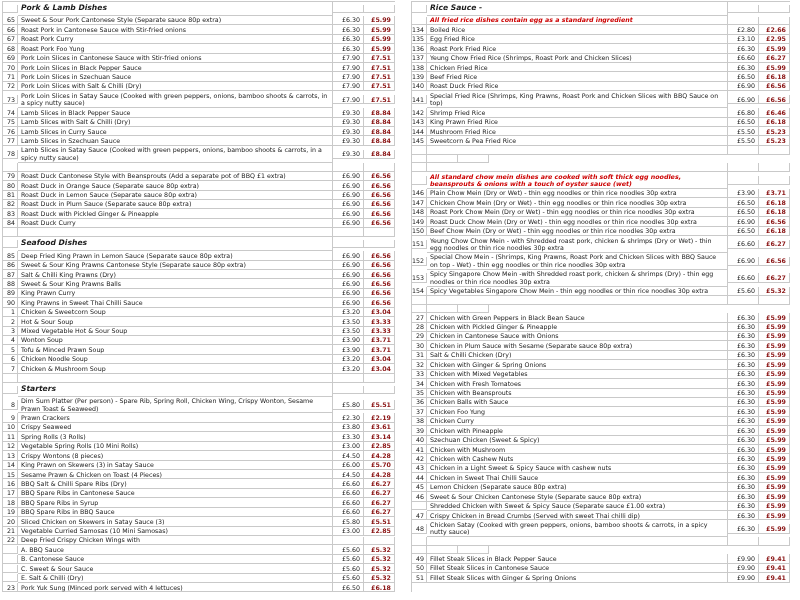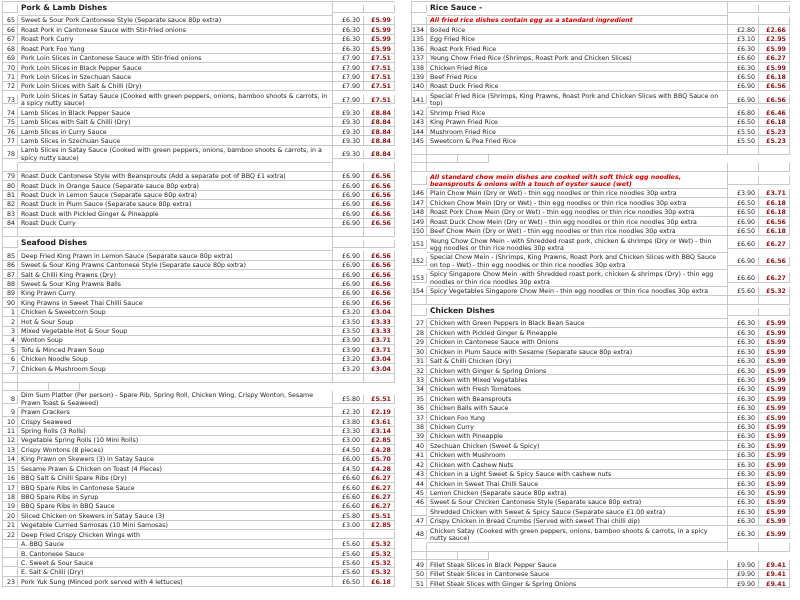--- a/index.html
+++ b/index.html
@@ -12,21 +12,21 @@
   .menu-table{background:#fff;}
   .col-left{width:392px;flex:none;}
   .col-right{width:378px;flex:none;}
   .menu-table{border-top:1px solid #c9c9c9;border-left:1px solid #c9c9c9;}
   .row{display:flex;align-items:center;}
   .cell{border-right:1px solid #c9c9c9;border-bottom:1px solid #c9c9c9;min-height:8.2px;display:flex;align-items:center;box-sizing:border-box;}
   .c-num{width:15px;justify-content:flex-end;padding:0.5px 2px 0.5px 1px;}
   .c-name{flex:1;padding:0.5px 3px;}
   .c-p1{width:31px;justify-content:flex-end;padding:0.5px 3px;color:#222;}
   .c-p2{width:31px;justify-content:flex-end;padding:0.5px 3px;font-weight:bold;color:#8b1616;}
-  .row-header .c-name{font-weight:bold;font-size:7.6px;padding:2px 3px;}
+  .row-header .c-name{font-weight:bold;font-size:7.6px;padding:2px 3px;font-style:italic;}
   .row-note .c-name{font-weight:bold;font-style:italic;color:#cc0000;}
   .row-spacer .cell{min-height:9px;}
 </style>
 </head>
 <body>
 
 <div class="page">
   <div class="menu-table col-left">
       <div class="row row-header">
         <div class="cell c-num"></div>
@@ -251,20 +251,21 @@
         <div class="cell c-p2">£3.04</div>
       </div>
       <div class="row row-spacer">
         <div class="cell c-num"></div>
         <div class="cell c-name"></div>
         <div class="cell c-p1"></div>
         <div class="cell c-p2"></div>
       </div>
       <div class="row row-header">
         <div class="cell c-num"></div>
+        <div class="cell c-name">Starters</div>
         <div class="cell c-p1"></div>
         <div class="cell c-p2"></div>
       </div>
       <div class="row row-item">
         <div class="cell c-num">8</div>
         <div class="cell c-name">Dim Sum Platter (Per person) - Spare Rib, Spring Roll, Chicken Wing, Crispy Wonton, Sesame Prawn Toast &amp; Seaweed)</div>
         <div class="cell c-p1">£5.80</div>
         <div class="cell c-p2">£5.51</div>
       </div>
       <div class="row row-item">
@@ -545,21 +546,20 @@
         <div class="cell c-p2">£5.32</div>
       </div>
       <div class="row row-spacer">
         <div class="cell c-num"></div>
         <div class="cell c-name"></div>
         <div class="cell c-p1"></div>
         <div class="cell c-p2"></div>
       </div>
       <div class="row row-header">
         <div class="cell c-num"></div>
-        <div class="cell c-name">Chicken Dishes</div>
         <div class="cell c-p1"></div>
         <div class="cell c-p2"></div>
       </div>
       <div class="row row-item">
         <div class="cell c-num">27</div>
         <div class="cell c-name">Chicken with Green Peppers in Black Bean Sauce</div>
         <div class="cell c-p1">£6.30</div>
         <div class="cell c-p2">£5.99</div>
       </div>
       <div class="row row-item">

